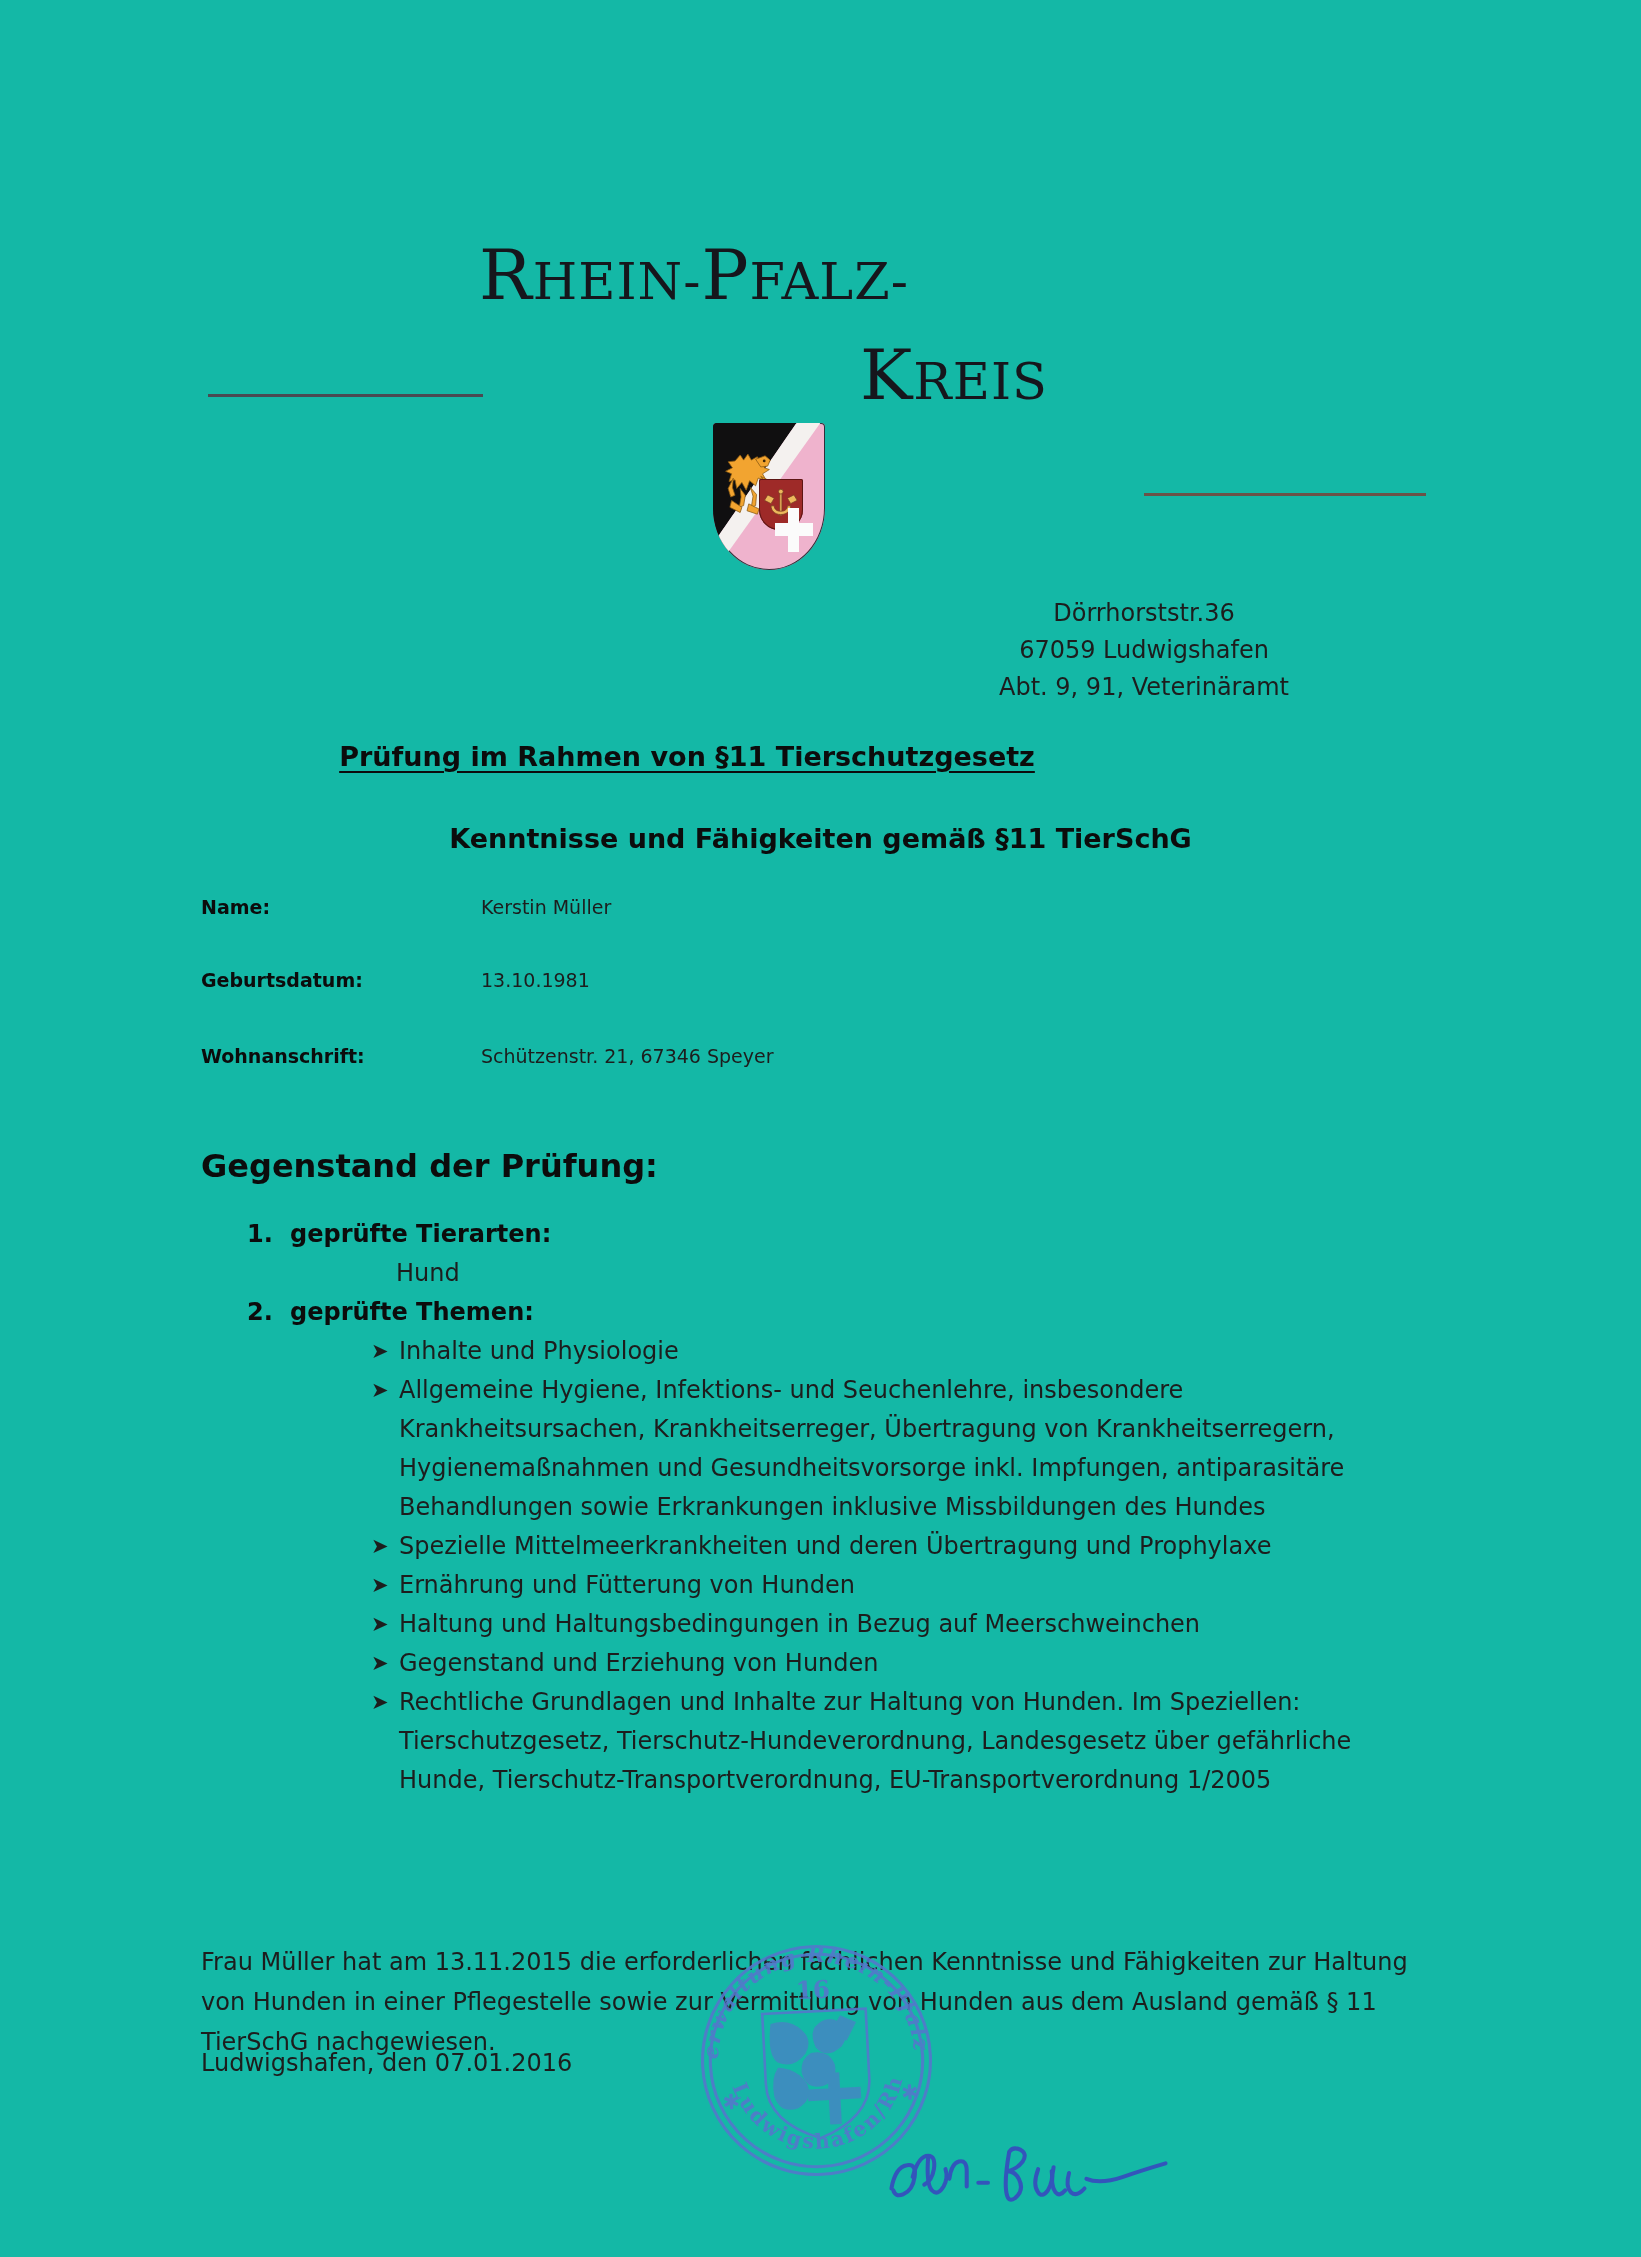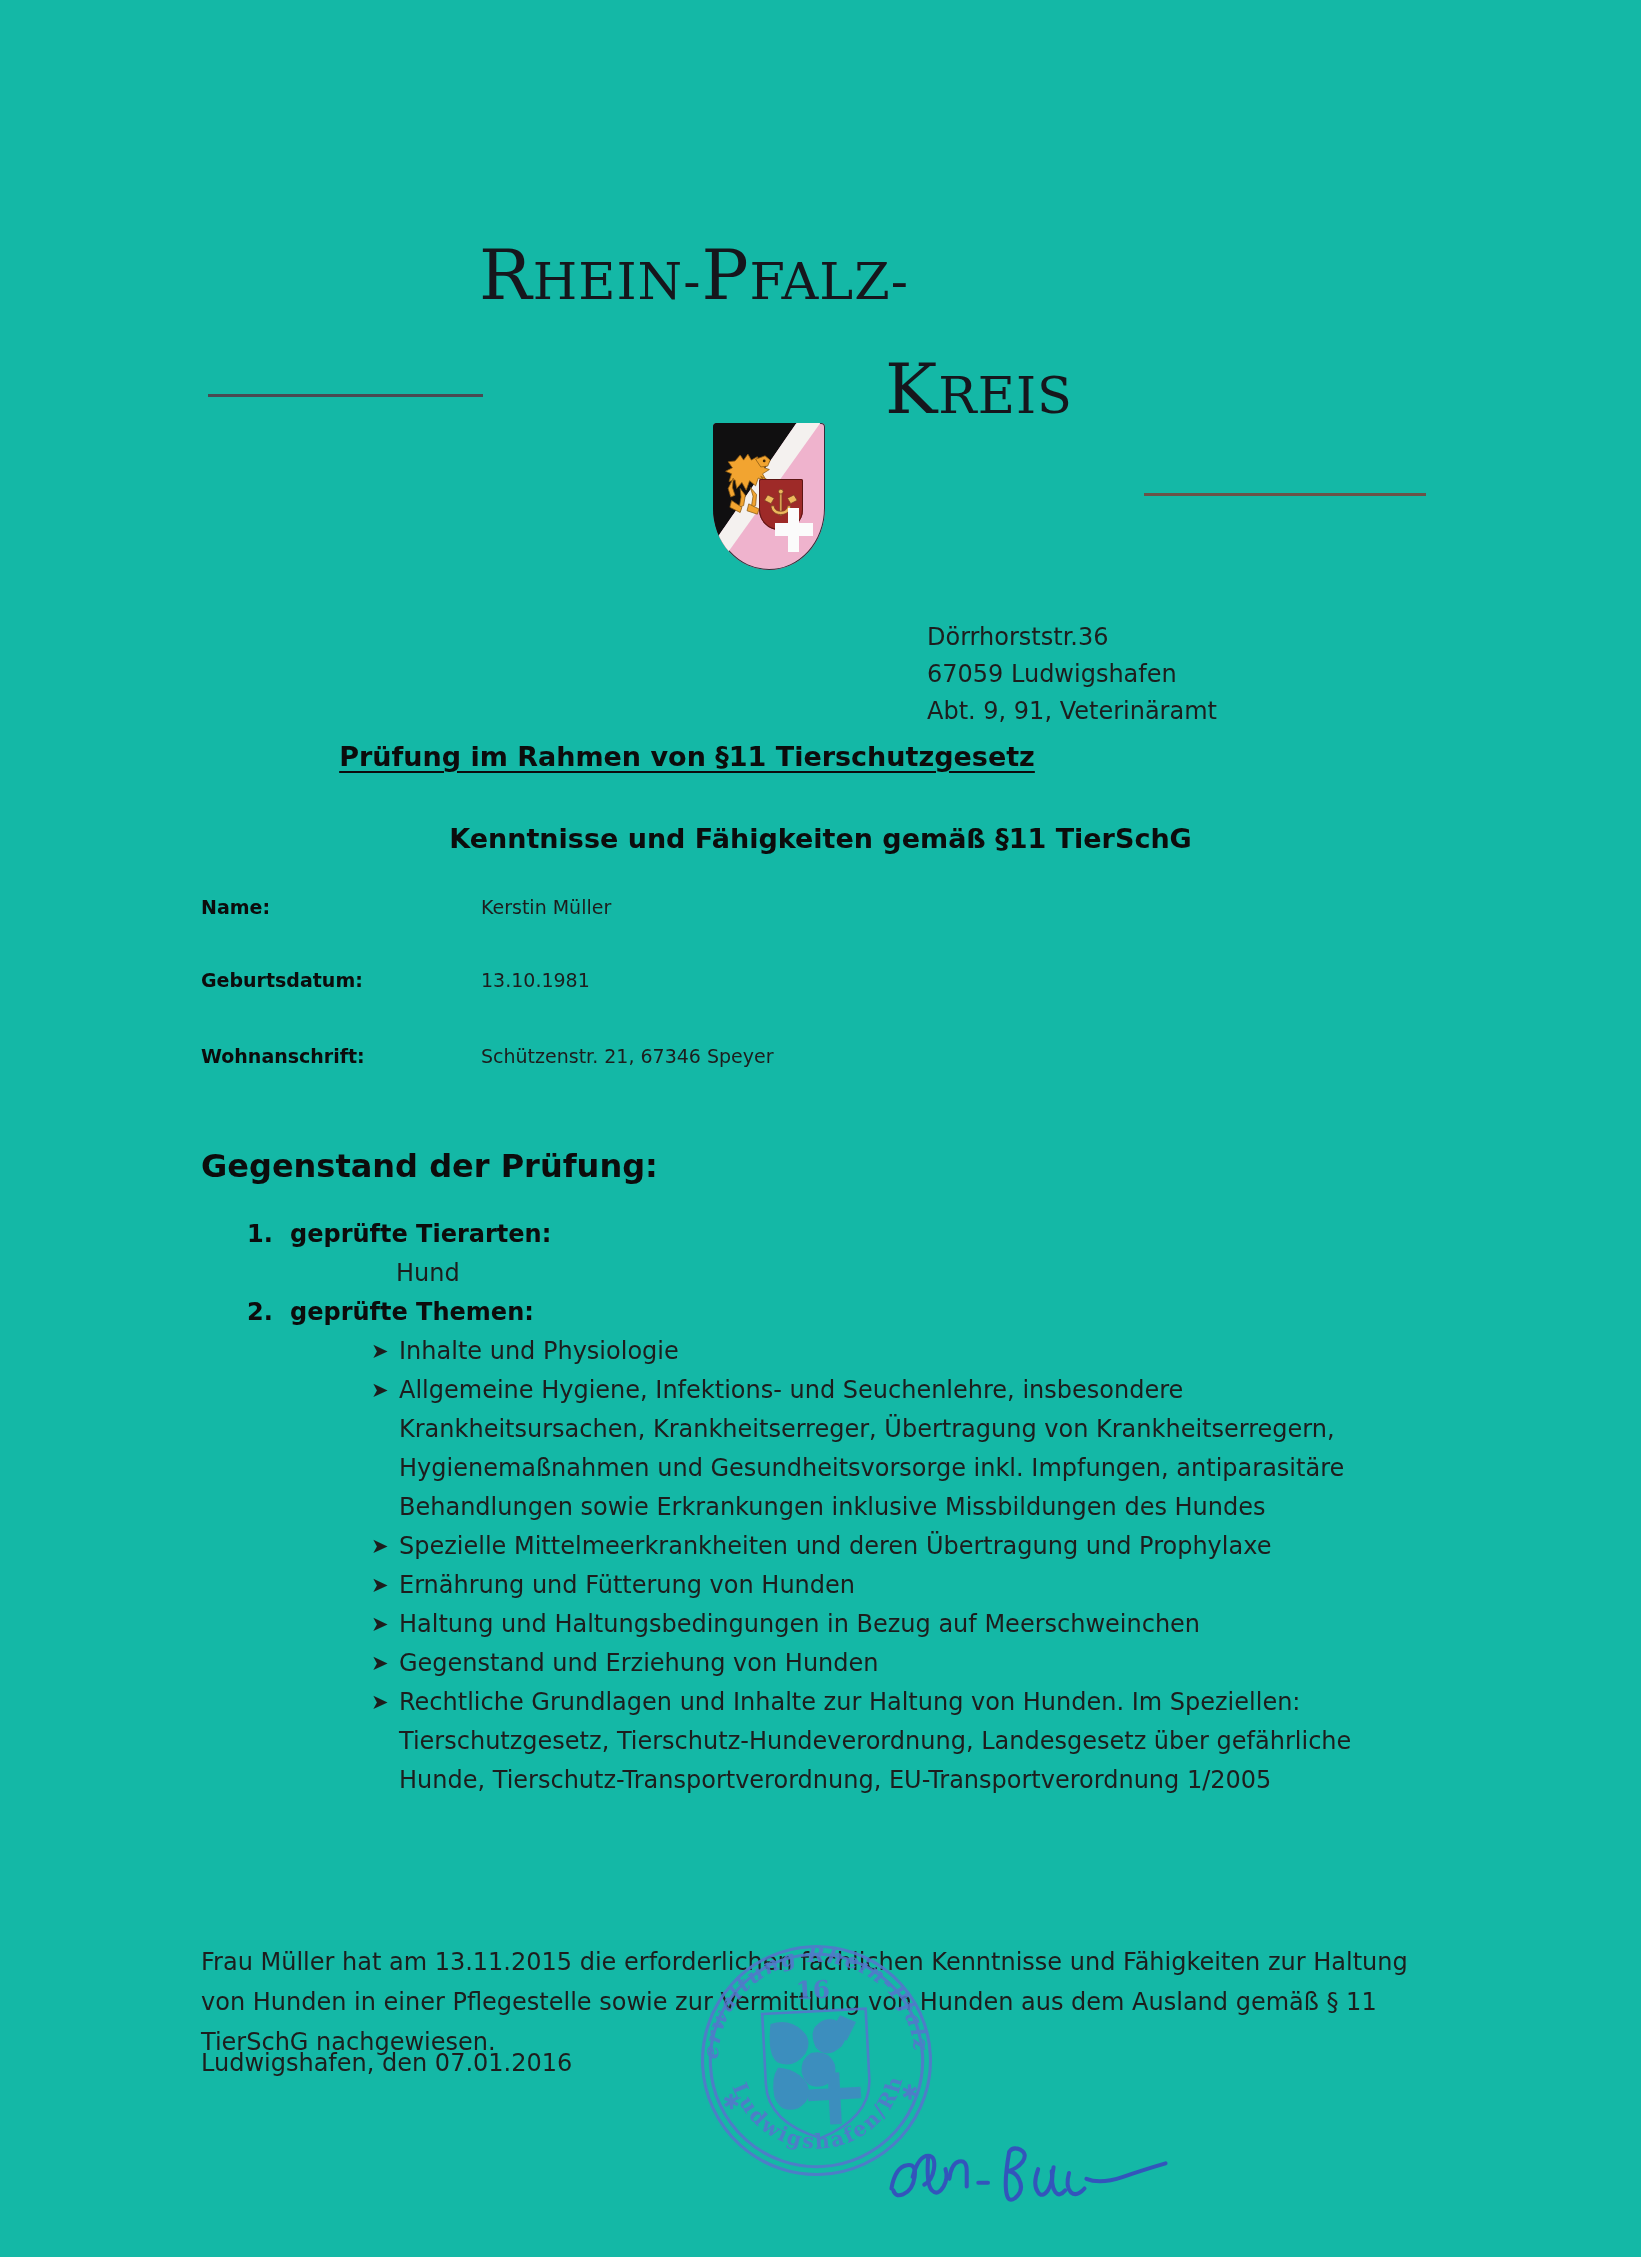--- a/index.html
+++ b/index.html
@@ -38,21 +38,21 @@
     position: absolute;
     font-family: "DejaVu Serif", serif;
     color: #16161c;
     letter-spacing: 1px;
     white-space: nowrap;
   }
   .lh-word .cap  { font-size: 70px; }
   .lh-word .smcp { font-size: 51px; }
 
   .lh-word.line1 { left: 479px; top: 89px; }
-  .lh-word.line2 { left: 885px; top: 189px; margin-top: 14px; }
+  .lh-word.line2 { left: 860px; top: 189px; }
 
   
   .coa {
     position: absolute;
     left: 713px;
     top: 278px;
     width: 112px;
     height: 147px;
   }
   .coa-shield {
@@ -105,22 +105,23 @@
     position: absolute;
     background: #fbfbfb;
   }
   .coa-cross::before { left: 36%; top: 0; width: 28%; height: 100%; }
   .coa-cross::after  { left: 0; top: 34%; width: 100%; height: 30%; }
 
   
   .addr {
     position: absolute;
     left: 927px;
-    top: 619px;
+    top: 595px;
     width: 434px;
+    text-align: center;
     font-size: 24px;
     line-height: 37px;
     color: #1d1d1d;
   }
 
   .title-main {
     position: absolute;
     left: 0;
     top: 741px;
     width: 1374px;

